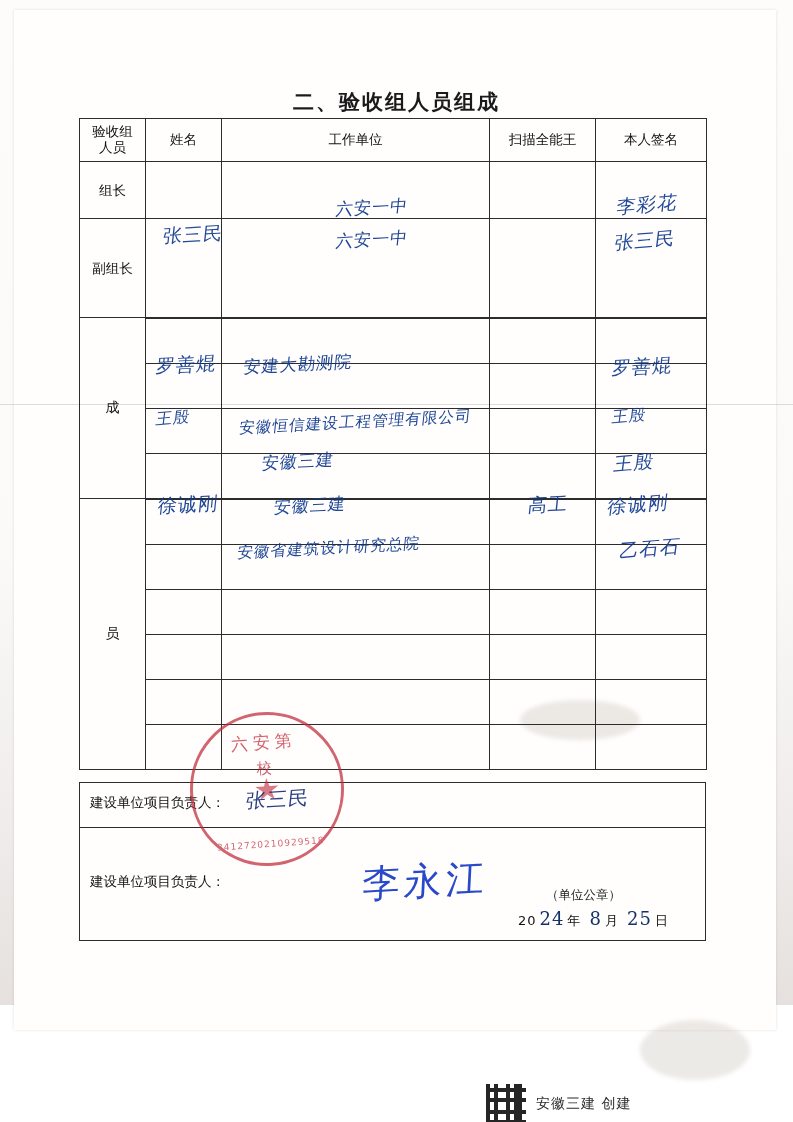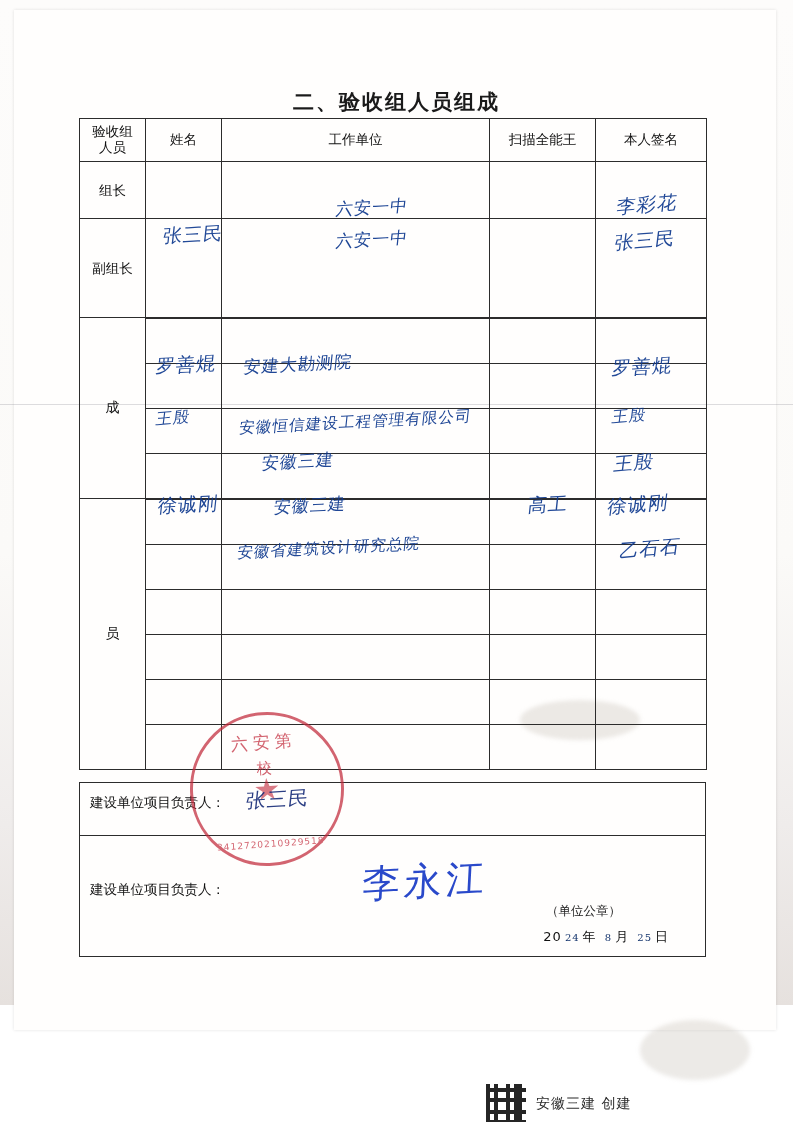--- a/index.html
+++ b/index.html
@@ -95,21 +95,21 @@
   }
   table.foot {
     border-collapse: collapse;
     width: 627px;
     table-layout: fixed;
   }
   table.foot td {
     border: 1px solid #2c2c2c;
     font-size: 13.5px;
     color: #111;
-    padding: 0 0 12px 10px;
+    padding: 0 0 4px 10px;
     vertical-align: middle;
     text-align: left;
   }
   .foot-r1 { height: 40px; }
   .foot-r2 { height: 108px; position: relative; }
   .foot-r3 { height: 40px; text-align: center !important; padding-left: 0 !important; }
 
   .seal-note {
     position: absolute;
     right: 84px;
@@ -121,21 +121,21 @@
     position: absolute;
     right: 36px;
     bottom: 10px;
     font-size: 13px;
     color: #111;
     letter-spacing: 1px;
   }
   .date-hand {
     font-family: "DejaVu Serif", serif;
     color: #12326b;
-    font-size: 10px;
+    font-size: 18px;
     padding: 0 3px;
   }
 
   
   .hand {
     position: absolute;
     font-family: "DejaVu Serif", serif;
     color: #103a8f;
     white-space: nowrap;
     pointer-events: none;

